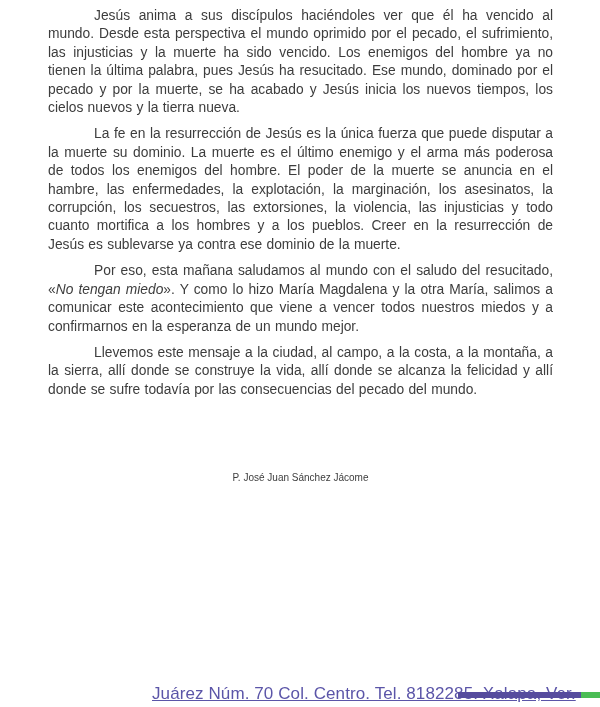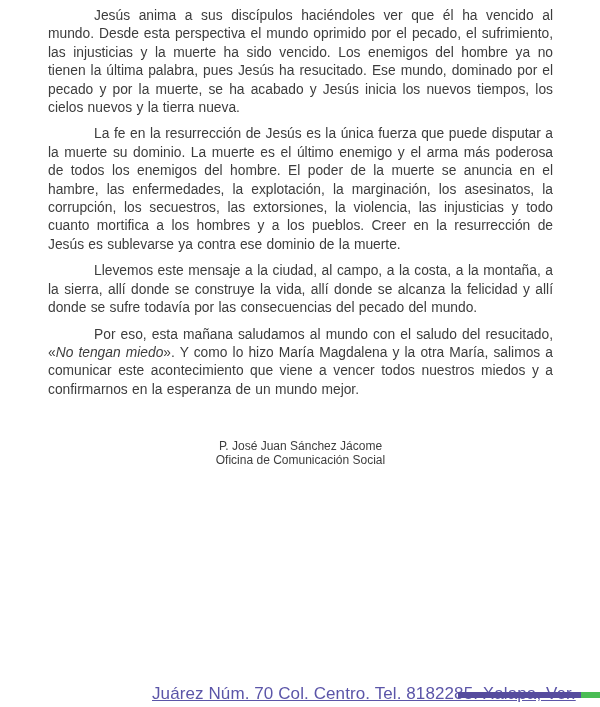--- a/index.html
+++ b/index.html
@@ -29,23 +29,23 @@
   .body-text p{
     font-size:13.8px;
     line-height:18.4px;
     text-align:justify;
     text-indent:46px;
     margin-bottom:8px;
     word-spacing:0.5px;
   }
   .body-text p em{font-style:italic;}
   .signature{
-    margin-top:40px;
+    margin-top:72px;
     text-align:center;
-    font-size:12px;
+    font-size:10px;
     line-height:14px;
     color:var(--text);
   }
   .footer-address{
     position:absolute;
     left:152px;
     top:688px;
     font-size:17px;
     line-height:12px;
     color:var(--footer-text);
@@ -68,26 +68,25 @@
     background:var(--bar-green);
   }
 </style>
 </head>
 <body>
 
 <div class="page">
   <main class="body-text">
     <p>Jesús anima a sus discípulos haciéndoles ver que él ha vencido al mundo. Desde esta perspectiva el mundo oprimido por el pecado, el sufrimiento, las injusticias y la muerte ha sido vencido. Los enemigos del hombre ya no tienen la última palabra, pues Jesús ha resucitado. Ese mundo, dominado por el pecado y por la muerte, se ha acabado y Jesús inicia los nuevos tiempos, los cielos nuevos y la tierra nueva.</p>
     <p>La fe en la resurrección de Jesús es la única fuerza que puede disputar a la muerte su dominio. La muerte es el último enemigo y el arma más poderosa de todos los enemigos del hombre. El poder de la muerte se anuncia en el hambre, las enfermedades, la explotación, la marginación, los asesinatos, la corrupción, los secuestros, las extorsiones, la violencia, las injusticias y todo cuanto mortifica a los hombres y a los pueblos. Creer en la resurrección de Jesús es sublevarse ya contra ese dominio de la muerte.</p>
+    <p><span>Por eso, esta mañana saludamos al mundo con el saludo del resucitado, «</span><em>No tengan miedo</em><span>». Y como lo hizo María Magdalena y la otra María, salimos a comunicar este acontecimiento que viene a vencer todos nuestros miedos y a confirmarnos en la esperanza de un mundo mejor.</span></p>
     <p>Llevemos este mensaje a la ciudad, al campo, a la costa, a la montaña, a la sierra, allí donde se construye la vida, allí donde se alcanza la felicidad y allí donde se sufre todavía por las consecuencias del pecado del mundo.</p>
-    <p><span>Por eso, esta mañana saludamos al mundo con el saludo del resucitado, «</span><em>No tengan miedo</em><span>». Y como lo hizo María Magdalena y la otra María, salimos a comunicar este acontecimiento que viene a vencer todos nuestros miedos y a confirmarnos en la esperanza de un mundo mejor.</span></p>
 
     <div class="signature">
       <div>P. José Juan Sánchez Jácome</div>
-      <div>Oficina de Comunicación Social</div>
     </div>
   </main>
 
   <footer>
     <span class="footer-address">Juárez Núm. 70 Col. Centro. Tel. 8182285. Xalapa, Ver.</span>
     <div class="footer-bar">
       <div class="bar-green"></div>
     </div>
   </footer>
 </div>

